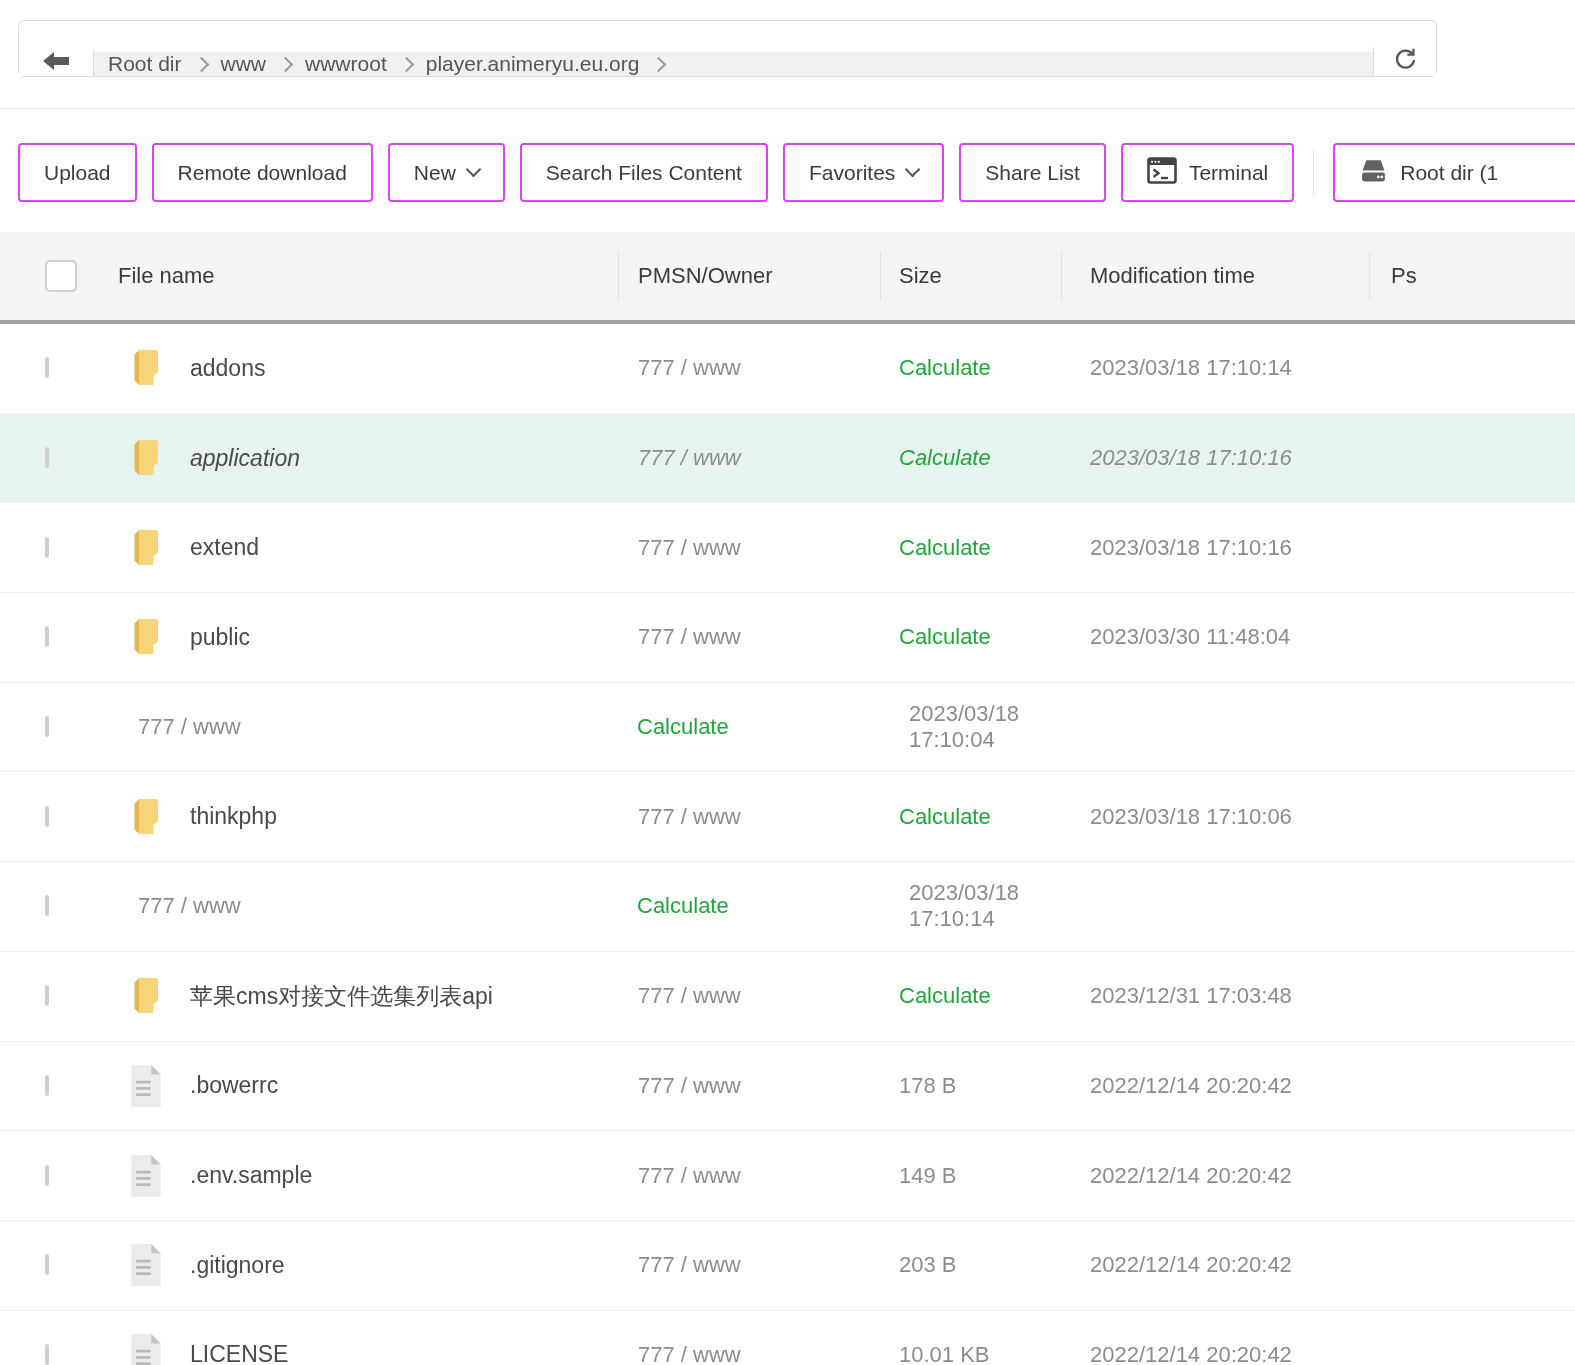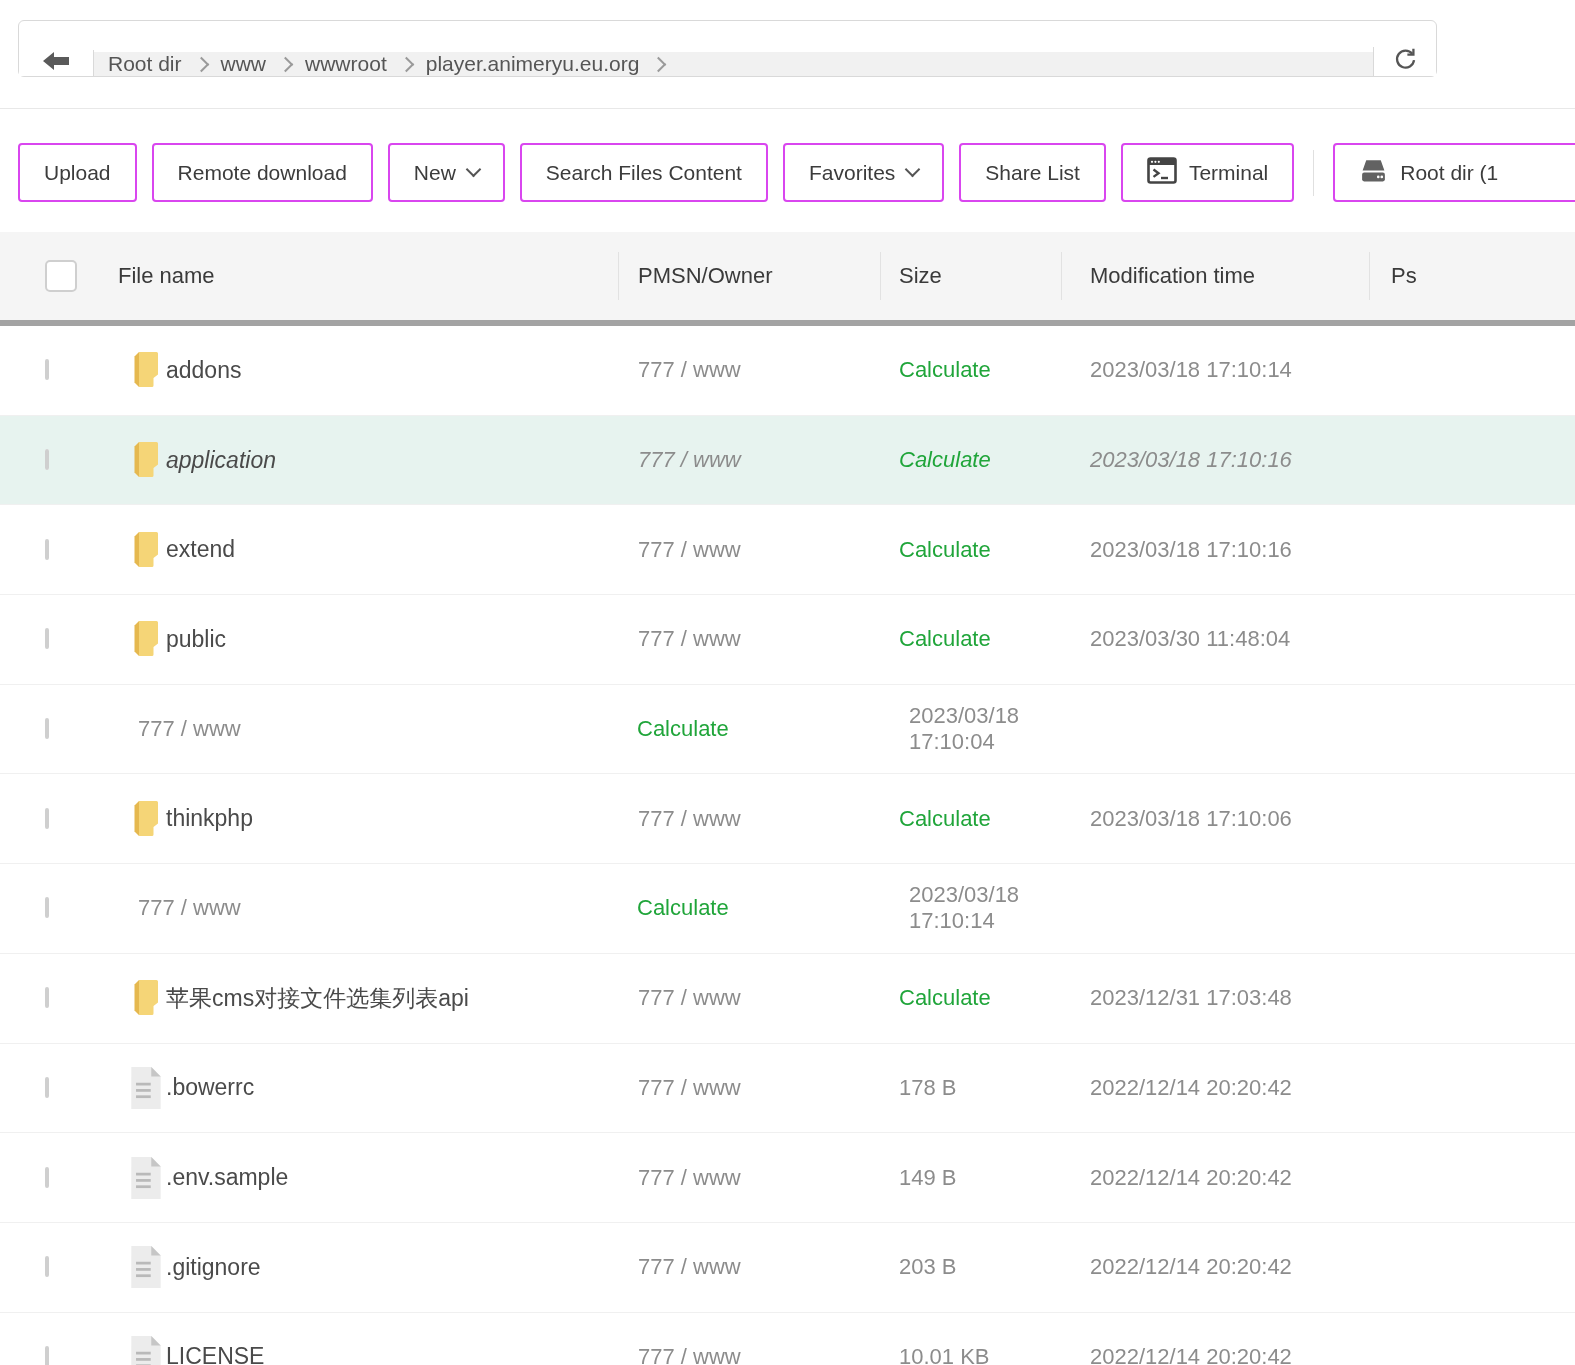--- a/index.html
+++ b/index.html
@@ -52,21 +52,21 @@
 
   
   .table{margin-top:30px;width:1575px;}
   .grid-row{
     display:grid;
     grid-template-columns:118px 500px 262px 181px 308px 1fr;
     align-items:center;
   }
   .thead{
     background:#f5f5f5;height:88px;font-size:22px;color:#3a3a3a;
-    border-bottom:6px solid #a3a3a3;
+    border-bottom:4px solid #a3a3a3;
   }
   .th{position:relative;box-sizing:border-box;height:100%;display:flex;align-items:center;}
   .th.sep::before{
     content:"";position:absolute;left:0;top:50%;transform:translateY(-50%);
     width:1px;height:48px;background:#e2e2e2;
   }
   .cell-check{padding-left:45px;box-sizing:border-box;}
   .cell-pmsn{padding-left:20px;box-sizing:border-box;}
   .cell-size{padding-left:19px;box-sizing:border-box;}
   .cell-mtime{padding-left:29px;box-sizing:border-box;}
@@ -75,21 +75,21 @@
   .checkbox{
     width:28px;height:28px;border:2px solid #cfcfcf;border-radius:5px;
     background:#fff;cursor:pointer;flex:0 0 auto;
   }
 
   .file-row{
     height:89.7px;box-sizing:border-box;border-bottom:1px solid #f0f0f0;
     background:#fff;cursor:default;
   }
   .file-row.selected{background:#e7f3ef;}
-  .cell-name{display:flex;align-items:center;padding-left:8px;box-sizing:border-box;overflow:hidden;}
+  .cell-name{display:flex;align-items:center;gap:24px;padding-left:8px;box-sizing:border-box;overflow:hidden;}
   .fname{font-size:23px;color:#4a4a4a;cursor:pointer;white-space:nowrap;}
   .gray{font-size:22px;color:#8c8c8c;}
   .size-text{font-size:22px;color:#8c8c8c;}
   .size-text.calc-link{color:var(--accent-green,#20a53a);cursor:pointer;}
   .icon-box{width:40px;height:42px;display:flex;align-items:center;justify-content:center;flex:0 0 auto;}
 </style>
 </head>
 <body>
 
 <div class="topbar">

